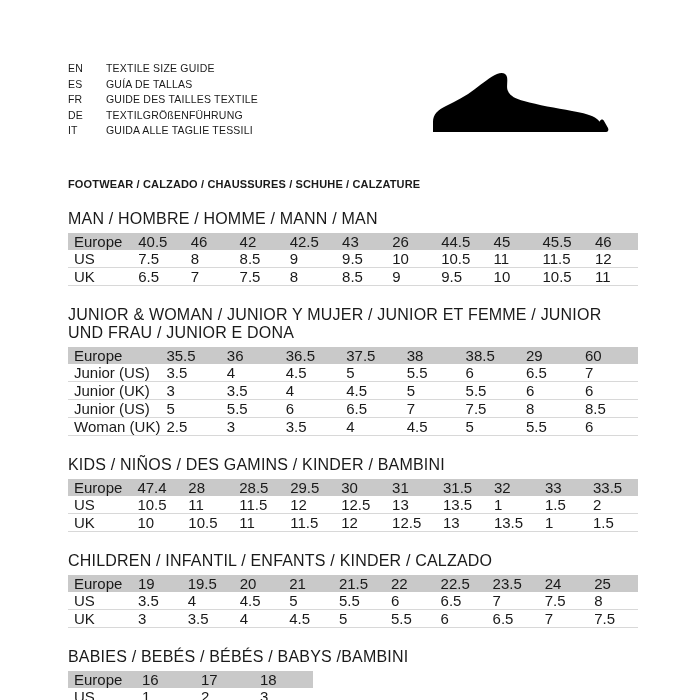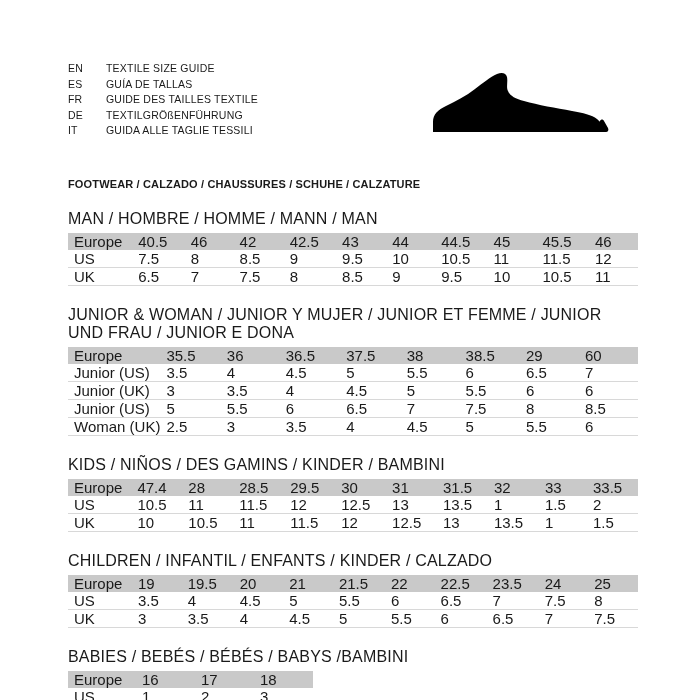--- a/index.html
+++ b/index.html
@@ -147,21 +147,21 @@
     <div class="block-title">MAN / HOMBRE / HOMME / MANN / MAN</div>
     <table class="size">
       <tbody>
         <tr class="head">
           <td class="lbl">Europe</td>
           <td class="cell">40.5</td>
           <td class="cell">46</td>
           <td class="cell">42</td>
           <td class="cell">42.5</td>
           <td class="cell">43</td>
-          <td class="cell">44</td>
+          <td class="cell">26</td>
           <td class="cell">44.5</td>
           <td class="cell">45</td>
           <td class="cell">45.5</td>
           <td class="cell">46</td>
         </tr>
         <tr class="row">
           <td class="lbl">US</td>
           <td class="cell">7.5</td>
           <td class="cell">8</td>
           <td class="cell">8.5</td>

